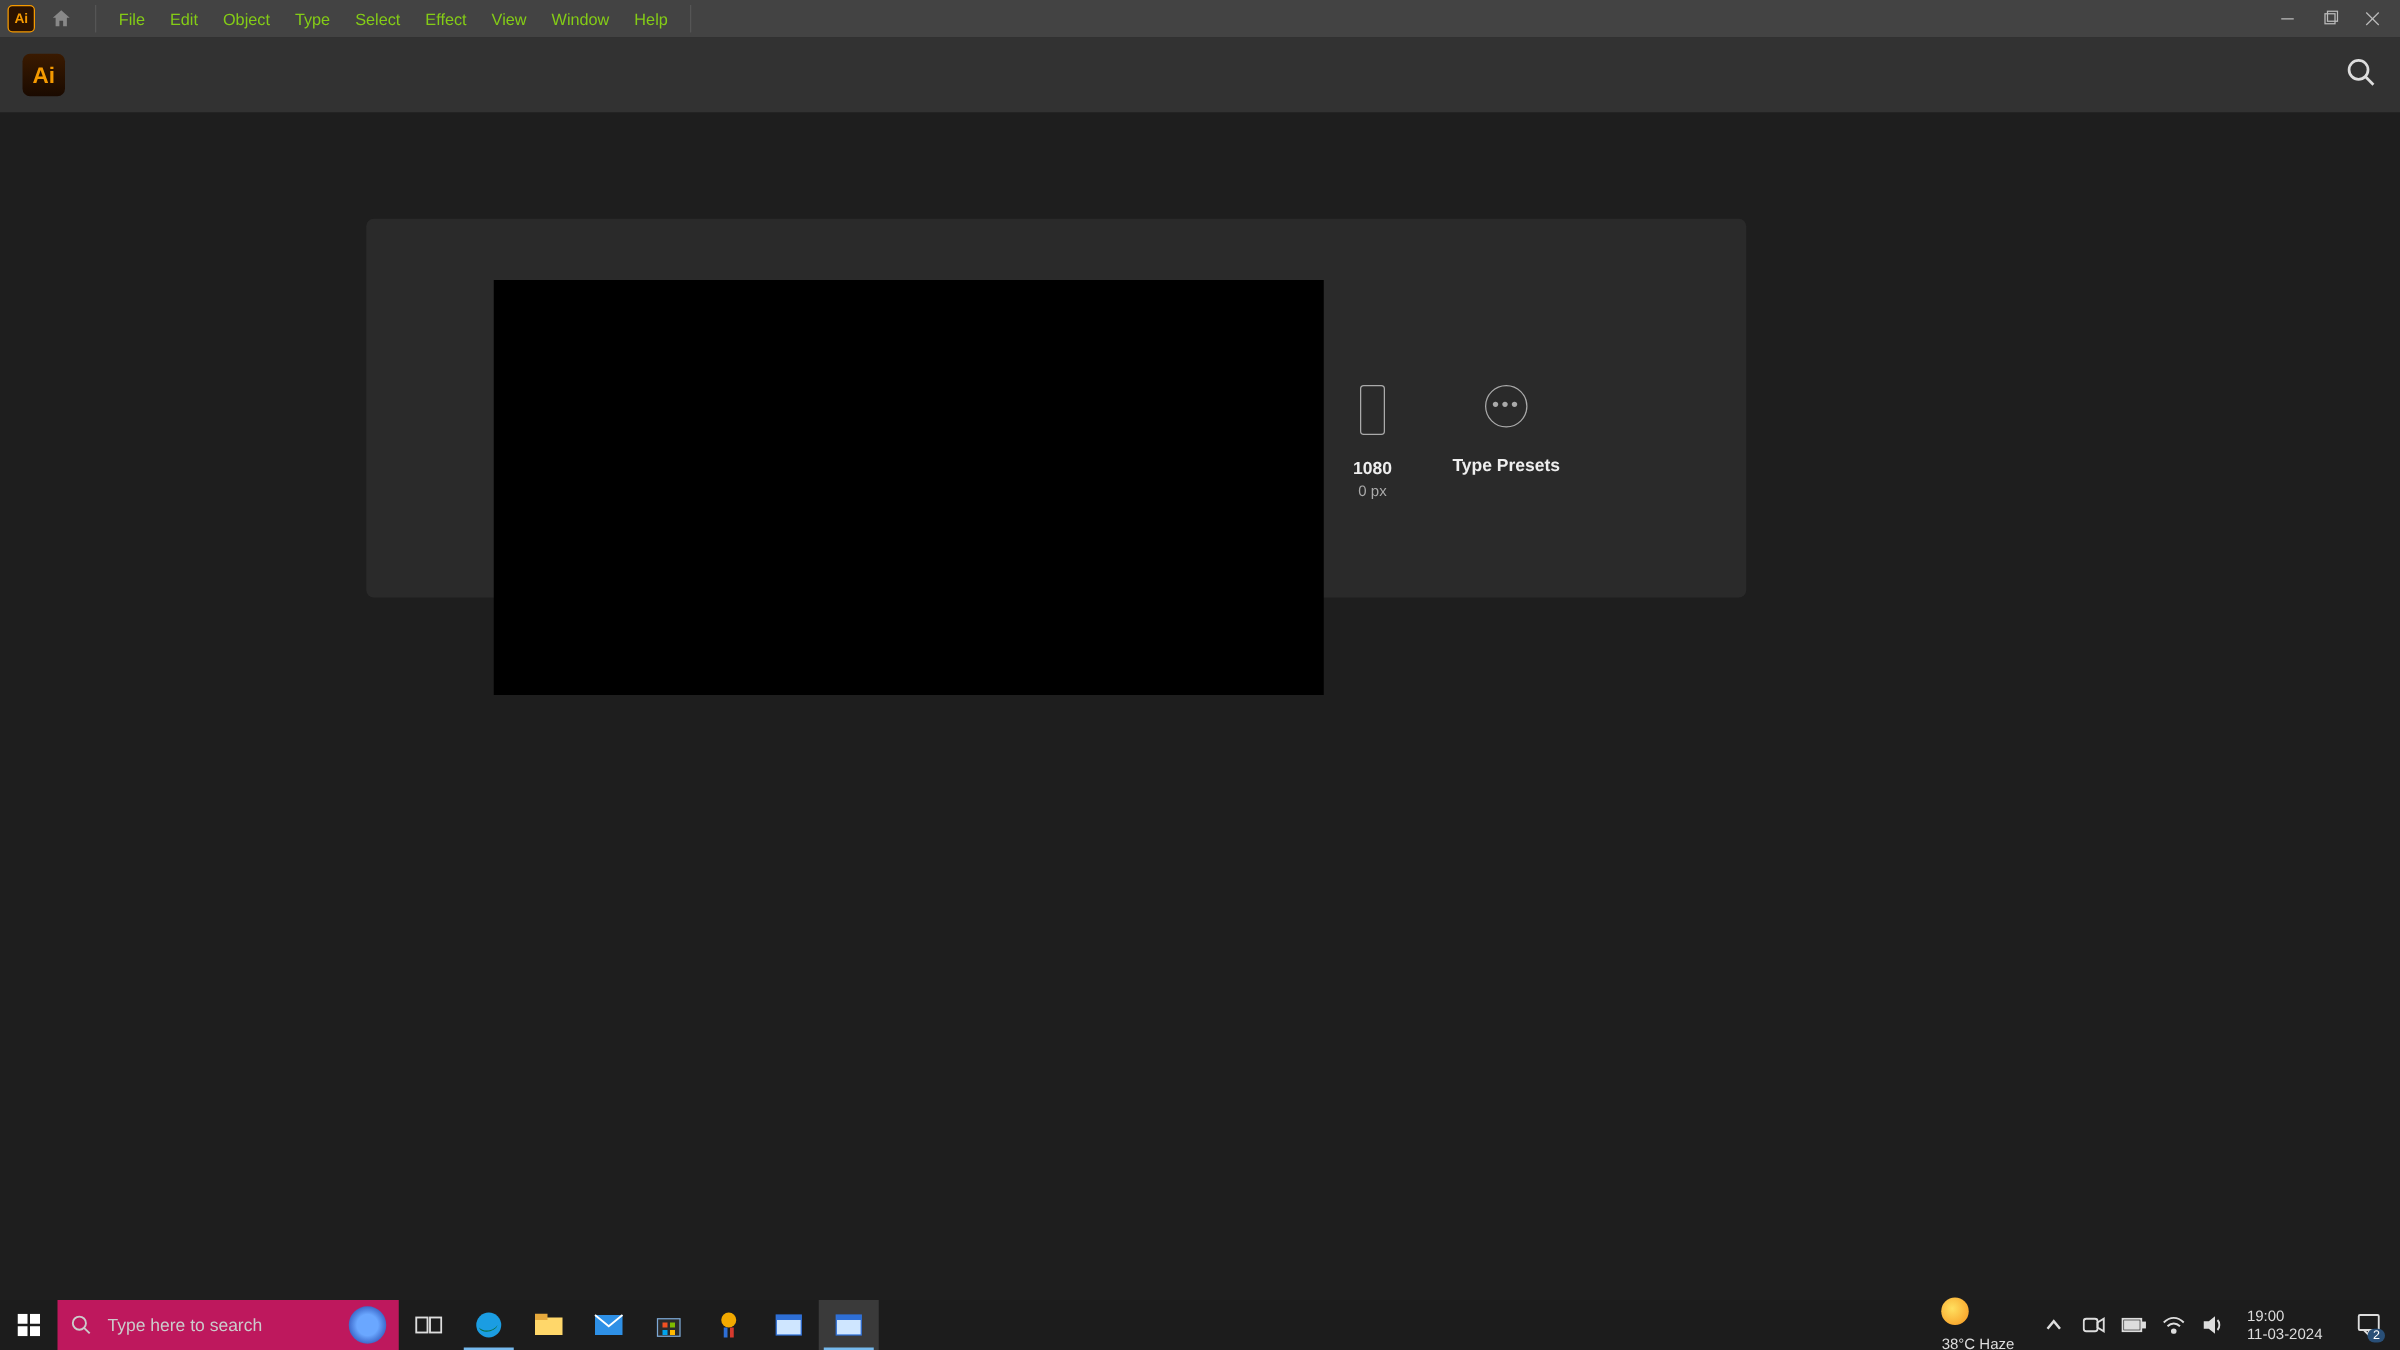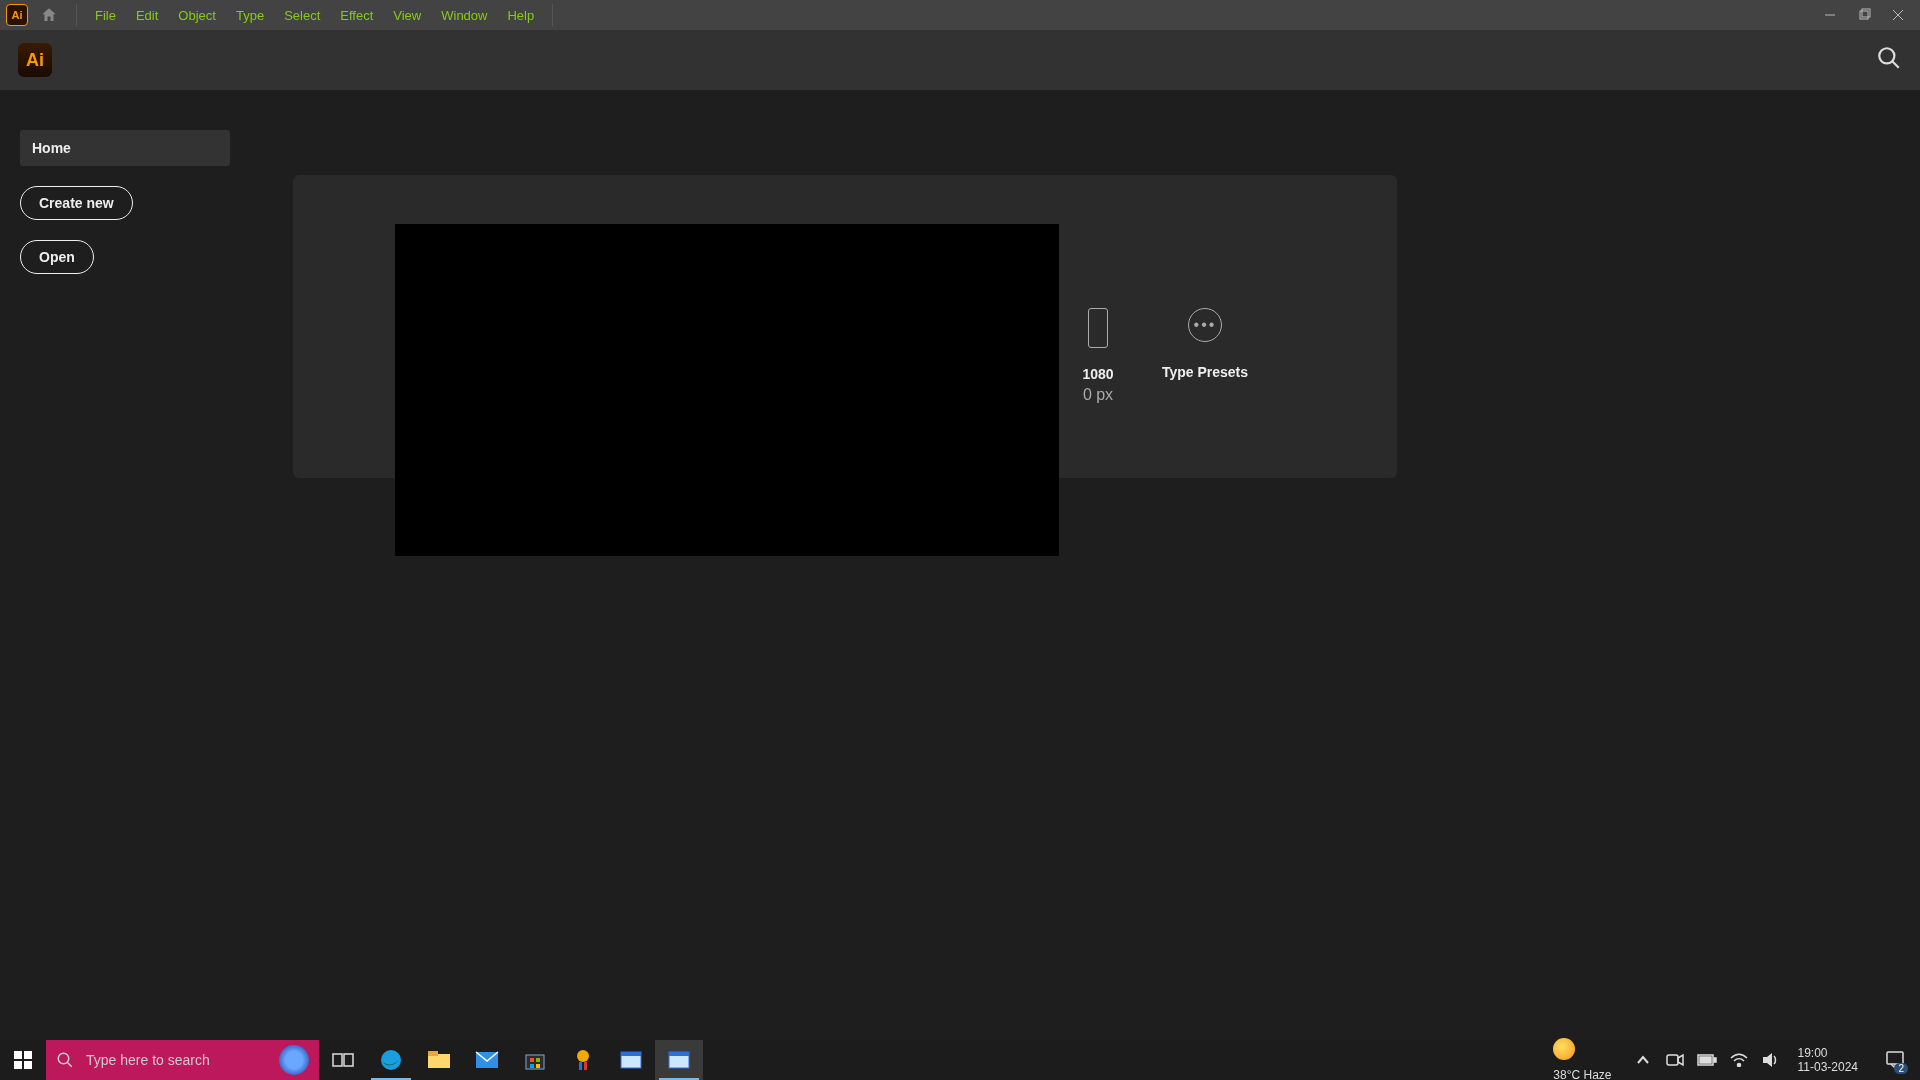--- a/index.html
+++ b/index.html
@@ -26,21 +26,21 @@
   .pill-btn { margin-top: 20px; border: 1px solid #eee; color: #eee; border-radius: 22px; padding: 8px 18px; font-size: 14px; font-weight: 600; background: transparent; cursor: pointer; display: inline-block; }
 
   
   .preset-panel { position: absolute; top: 85px; left: 293px; width: 1104px; height: 303px; background: #2a2a2a; border-radius: 6px; }
   .preset-item { position: absolute; top: 133px; text-align: center; }
   .preset-hdtv { left: 760px; width: 90px; }
   .preset-more { left: 847px; width: 130px; }
   .preset-icon-doc { width: 20px; height: 40px; border: 1px solid #aaa; border-radius: 3px; margin: 0 auto 18px auto; }
   .preset-icon-more { width: 34px; height: 34px; border: 1px solid #aaa; border-radius: 50%; margin: 0 auto 22px auto; display: flex; align-items: center; justify-content: center; color: #aaa; font-size: 16px; letter-spacing: 2px; }
   .preset-title { color: #eee; font-size: 14px; font-weight: 600; white-space: nowrap; margin-top: 13px; }
-  .preset-sub { color: #aaa; font-size: 16px; margin-top: 4px; white-space: nowrap; }
+  .preset-sub { color: #aaa; font-size: 12px; margin-top: 4px; white-space: nowrap; }
 
   
   .black-overlay { position: absolute; top: 134px; left: 395px; width: 664px; height: 332px; background: #000; }
 
   
   .taskbar { position: absolute; left: 0; right: 0; bottom: 0; height: 40px; background: #1c1c1c; display: flex; align-items: center; }
   .tb-start { width: 46px; height: 40px; display: flex; align-items: center; justify-content: center; cursor: pointer; }
   .tb-search { width: 273px; height: 40px; background: #be185d; display: flex; align-items: center; padding: 0 10px; gap: 12px; color: #ccc; font-size: 14px; position: relative; cursor: text; }
   .tb-search .cortana { position: absolute; right: 10px; width: 30px; height: 30px; border-radius: 50%; background: radial-gradient(circle,#6aa7ff 40%,#3e6bcc 70%); }
   .tb-icons { display: flex; align-items: center; height: 40px; }
@@ -101,25 +101,20 @@
   <div class="ai-logo-big">Ai</div>
   <div class="search-btn">
     <svg width="26" height="26" viewBox="0 0 24 24" fill="none" stroke="#ddd" stroke-width="2">
         <circle cx="10" cy="10" r="7"></circle>
         <line x1="15" y1="15" x2="21" y2="21"></line>
       </svg>
   </div>
 </div>
 
 <div class="content-area">
-  <div class="sidebar">
-    <div class="home-tile">Home</div>
-    <div><button class="pill-btn">Create new</button></div>
-    <div><button class="pill-btn">Open</button></div>
-  </div>
 
   <div class="preset-panel">
     <div class="preset-item preset-hdtv">
       <div class="preset-icon-doc"></div>
       <div class="preset-title">1080</div>
       <div class="preset-sub">0 px</div>
     </div>
     <div class="preset-item preset-more">
       <div class="preset-icon-more">•••</div>
       <div class="preset-title">Type Presets</div>

